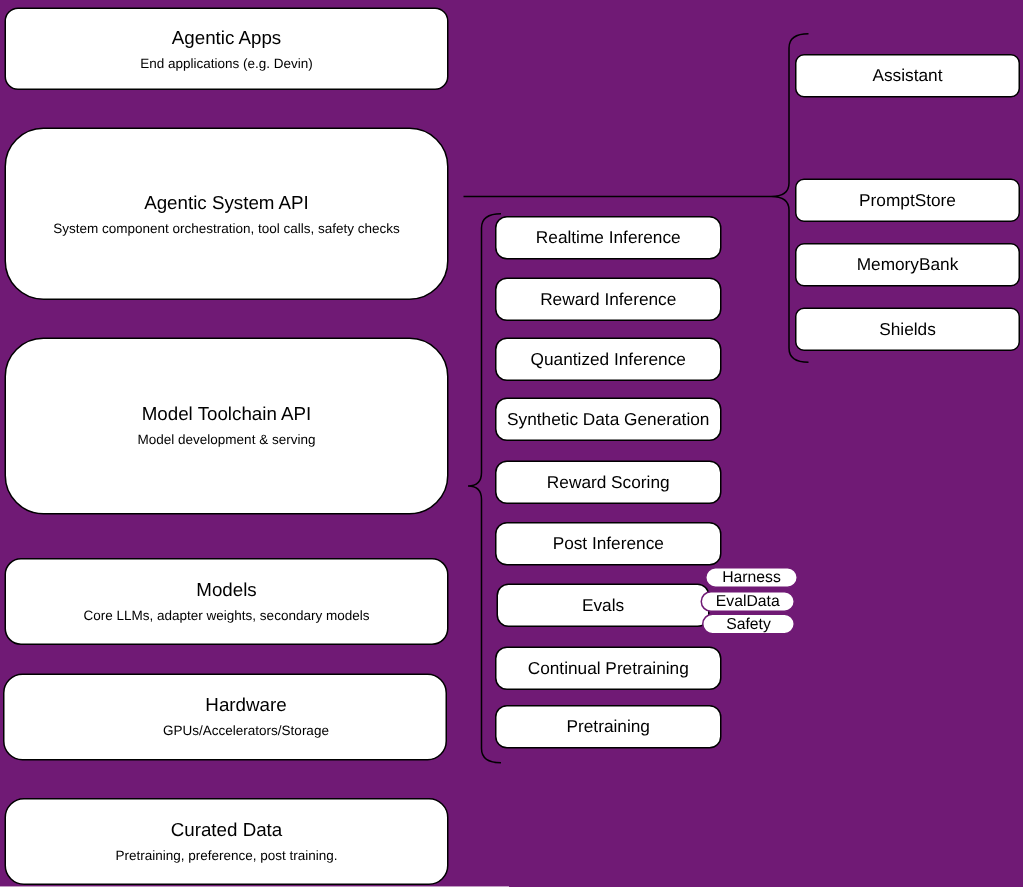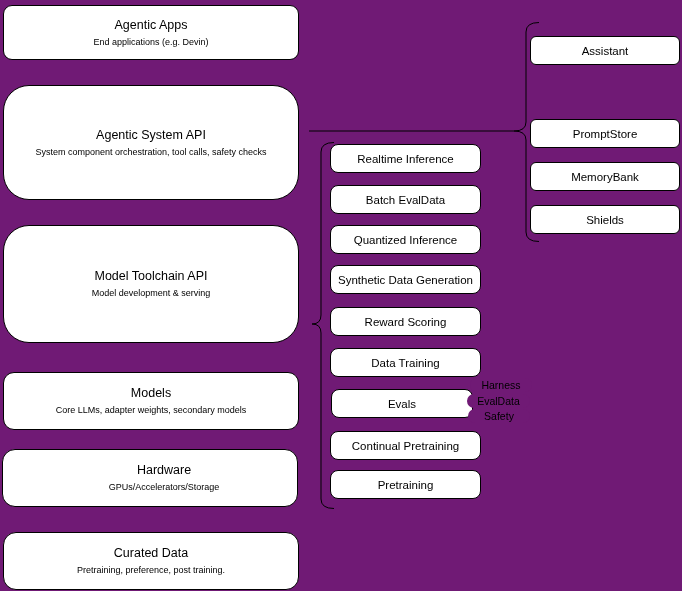--- a/index.html
+++ b/index.html
@@ -61,21 +61,21 @@
     justify-content: center;
     font-size: 11.5px;
     white-space: nowrap;
   }
   .mid-node { border-radius: 8px; }
   .right-node { border-radius: 6px; }
   .pill {
     position: absolute;
     box-sizing: border-box;
     background: #ffffff;
-    border: 7px solid #701a75;
+    border: 1px solid #701a75;
     border-radius: 8px;
     display: flex;
     align-items: center;
     justify-content: center;
     font-size: 10.5px;
     white-space: nowrap;
   }
 </style>
 </head>
 <body>
@@ -113,29 +113,29 @@
     <div class="subtitle">GPUs/Accelerators/Storage</div>
   </div>
 
   <div class="node" style="left:3px; top:532px; width:296px; height:58px; border-radius:13px;">
     <div class="title">Curated Data</div>
     <div class="subtitle">Pretraining, preference, post training.</div>
   </div>
 
   <div class="mid-node" style="left:330px; top:144px; width:151px; height:29px;">Realtime Inference</div>
 
-  <div class="mid-node" style="left:330px; top:185px; width:151px; height:29px;">Batch EvalData</div>
+  <div class="mid-node" style="left:330px; top:185px; width:151px; height:29px;">Reward Inference</div>
 
   <div class="mid-node" style="left:330px; top:225px; width:151px; height:29px;">Quantized Inference</div>
 
   <div class="mid-node" style="left:330px; top:265px; width:151px; height:29px;">Synthetic Data Generation</div>
 
   <div class="mid-node" style="left:330px; top:307px; width:151px; height:29px;">Reward Scoring</div>
 
-  <div class="mid-node" style="left:330px; top:348px; width:151px; height:29px;">Data Training</div>
+  <div class="mid-node" style="left:330px; top:348px; width:151px; height:29px;">Post Inference</div>
 
   <div class="mid-node" style="left:331px; top:389px; width:142px; height:29px;">Evals</div>
 
   <div class="mid-node" style="left:330px; top:431px; width:151px; height:29px;">Continual Pretraining</div>
 
   <div class="mid-node" style="left:330px; top:470px; width:151px; height:29px;">Pretraining</div>
 
   <div class="pill" style="left:470px; top:378px; width:62px; height:14px;">Harness</div>
   <div class="pill" style="left:467px; top:394px; width:63px; height:14px;">EvalData</div>
   <div class="pill" style="left:468px; top:409px; width:62px; height:14px;">Safety</div>

